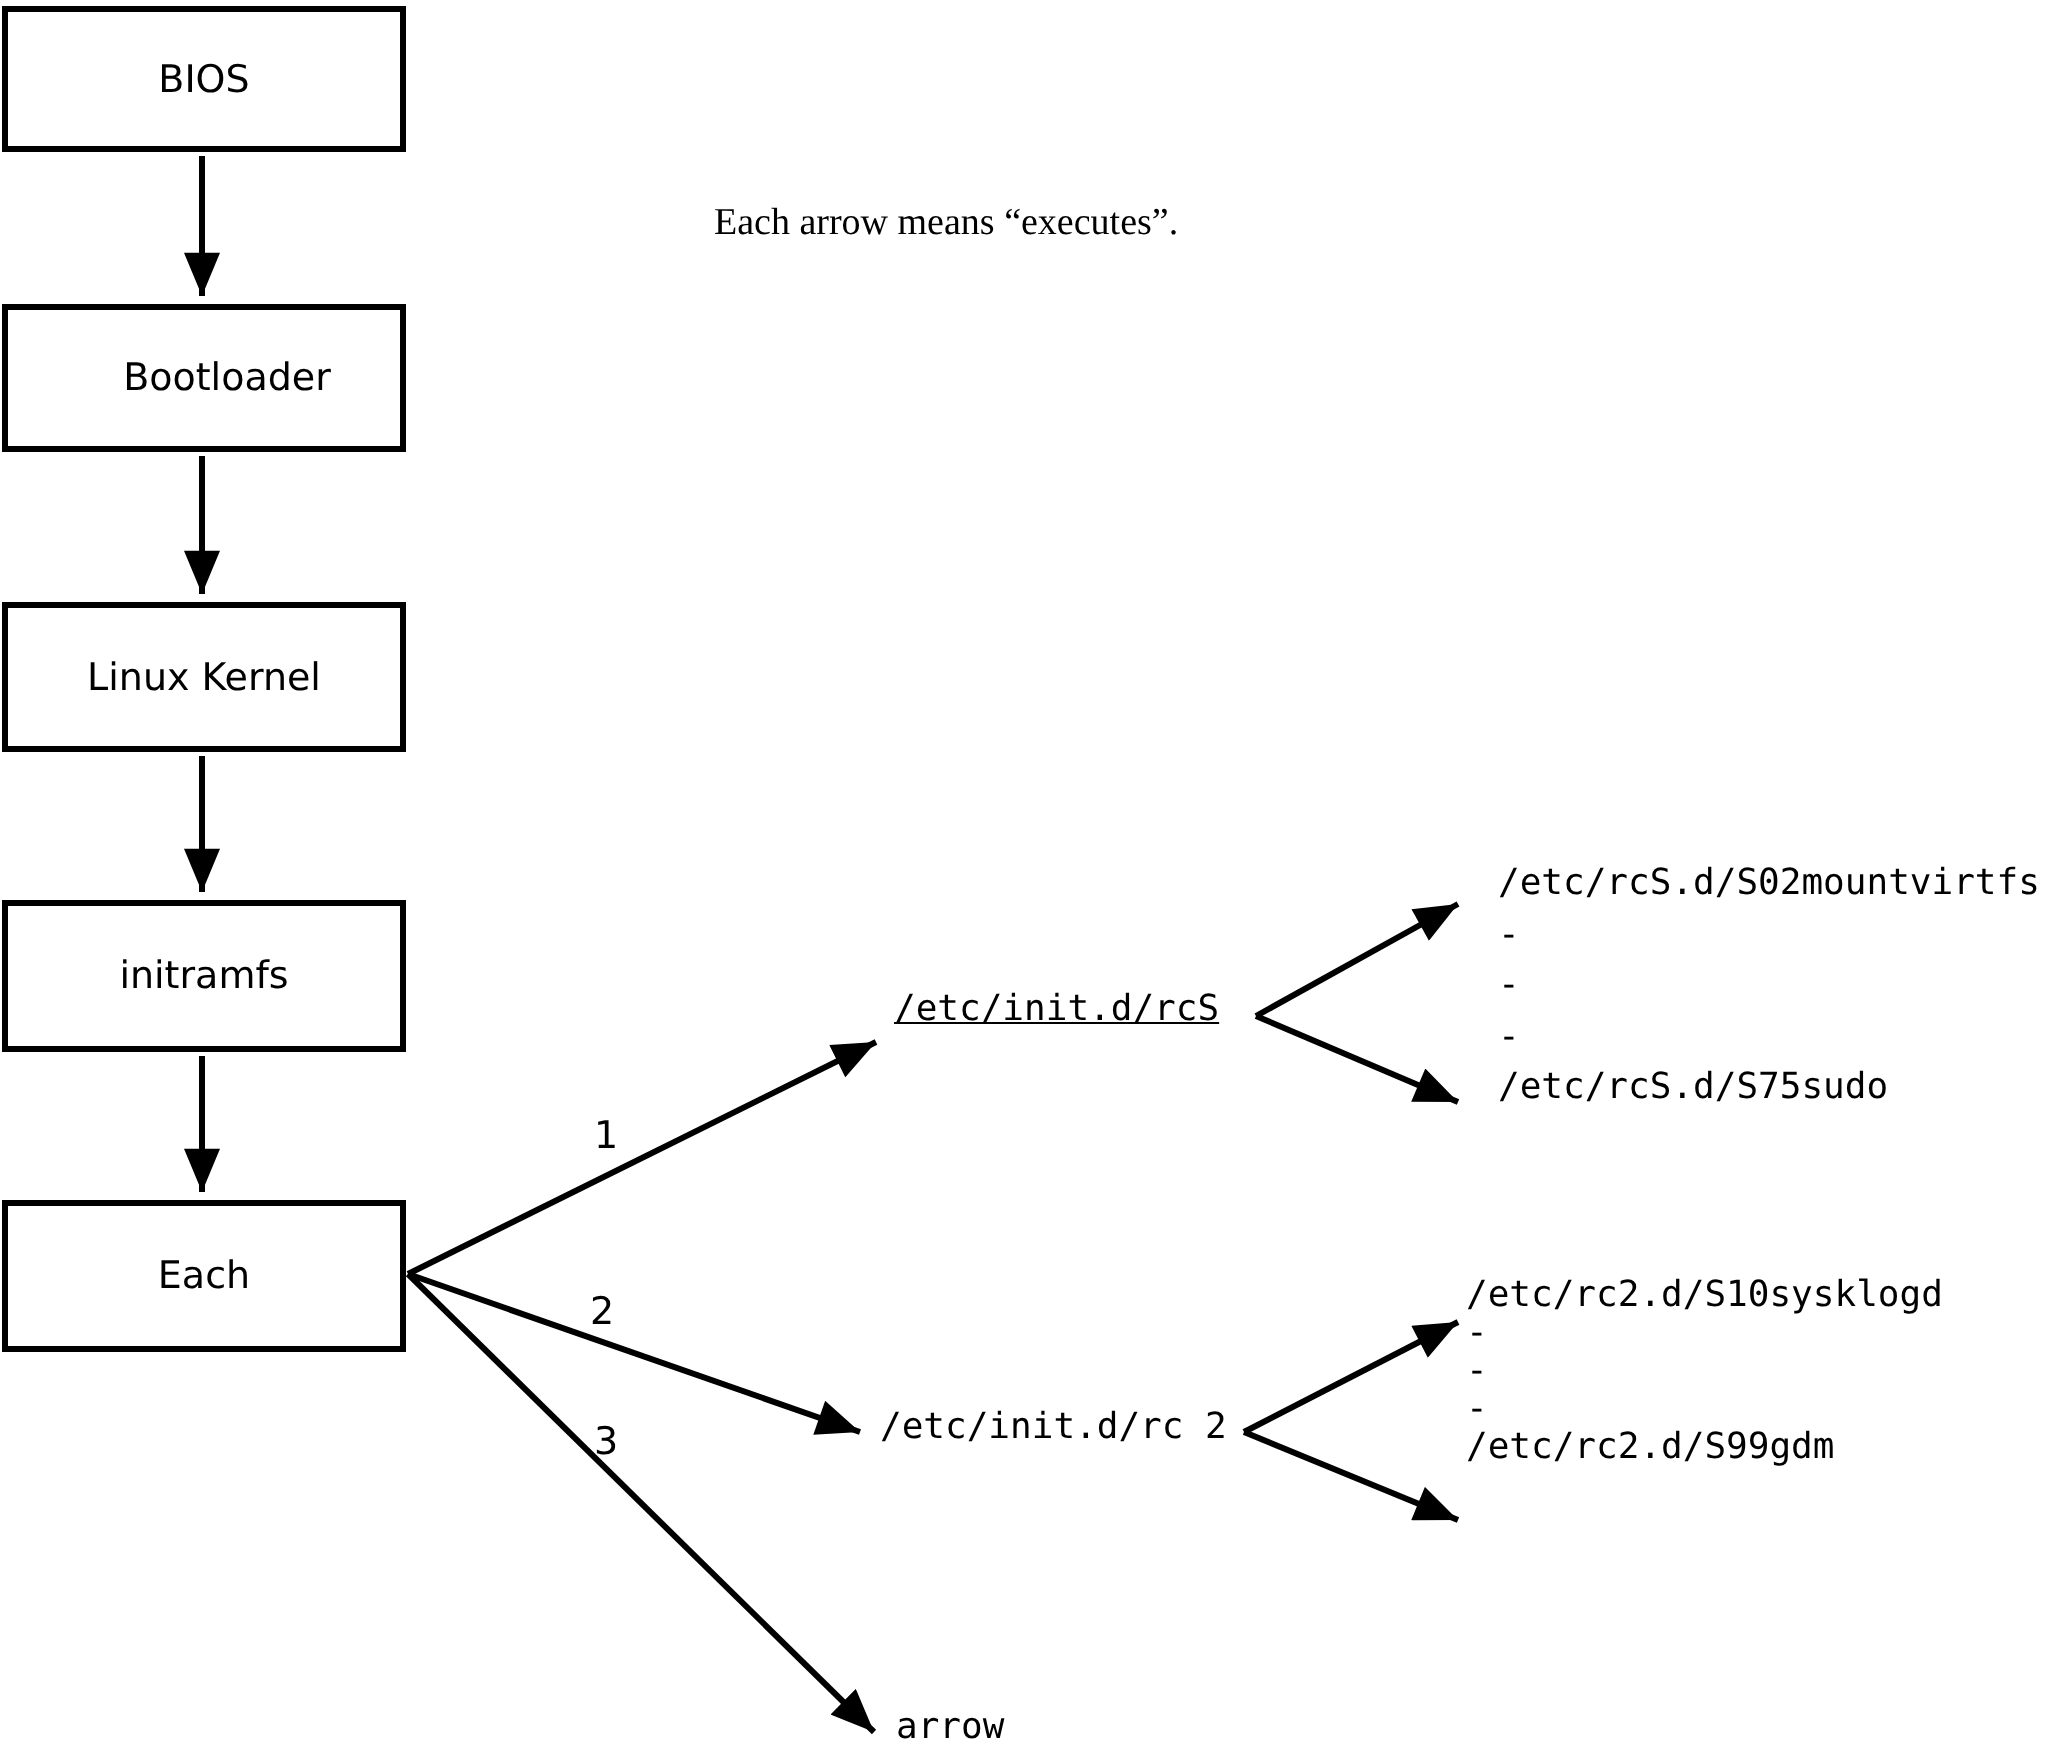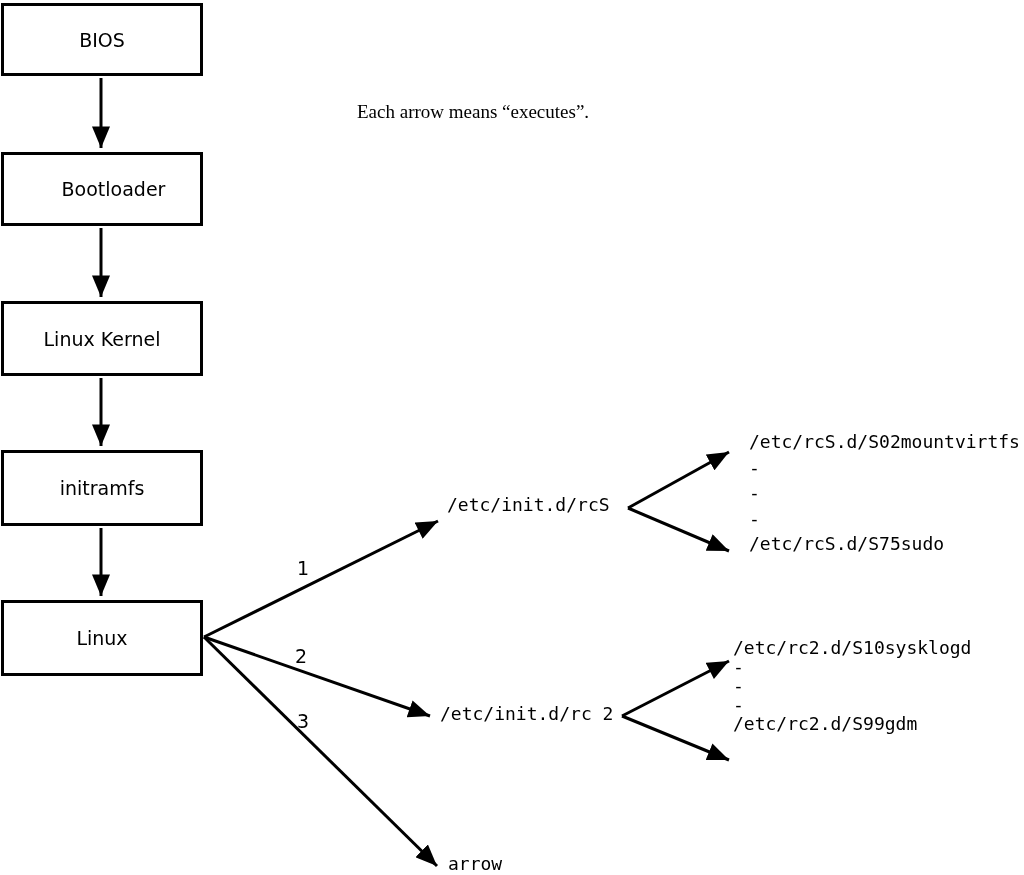--- a/index.html
+++ b/index.html
@@ -89,28 +89,28 @@
   <div class="node-box" style="top:152px; height:74px;padding-left:23px;">
     <span>Bootloader</span>
   </div>
   <div class="node-box" style="top:301px; height:75px;">
     <span>Linux Kernel</span>
   </div>
   <div class="node-box" style="top:450px; height:76px;">
     <span>initramfs</span>
   </div>
   <div class="node-box" style="top:600px; height:76px;">
-    <span>Linux</span>
+    <span>Each</span>
   </div>
 
   <div class="edge-num" style="left:297px; top:556px;">1</div>
   <div class="edge-num" style="left:295px; top:644px;">2</div>
   <div class="edge-num" style="left:297px; top:709px;">3</div>
 
-  <div class="mono" style="left:447px; top:493px;">/etc/init.d/rcS</div>
+  <div class="mono" style="left:447px; top:493px;text-decoration:underline;">/etc/init.d/rcS</div>
   <div class="mono" style="left:440px; top:702px;">/etc/init.d/rc 2</div>
   <div class="mono" style="left:448px; top:852px;">arrow</div>
 
   <div class="mono script-list-1" style="left:733px; top:429px;margin-left:16px;">/etc/rcS.d/S02mountvirtfs
 -
 -
 -
 /etc/rcS.d/S75sudo</div>
   <div class="mono script-list-2" style="left:733px; top:638px;">/etc/rc2.d/S10sysklogd
 -

